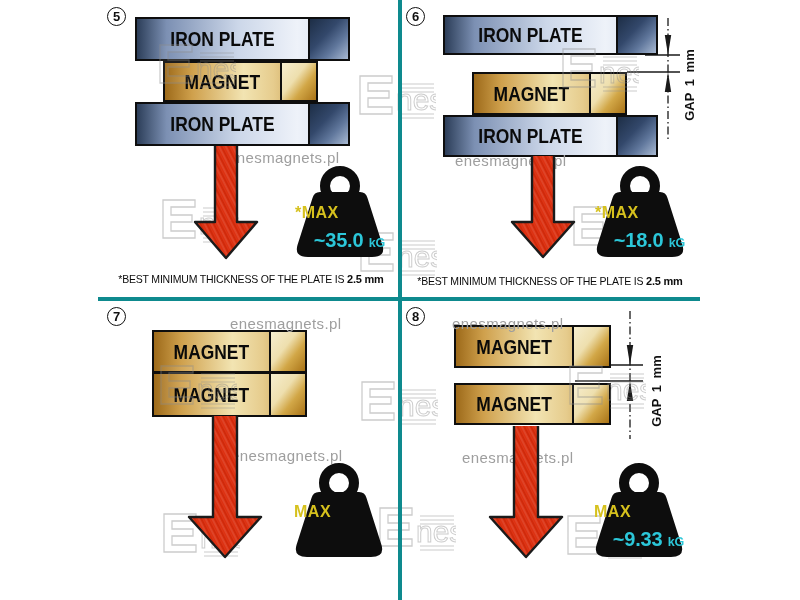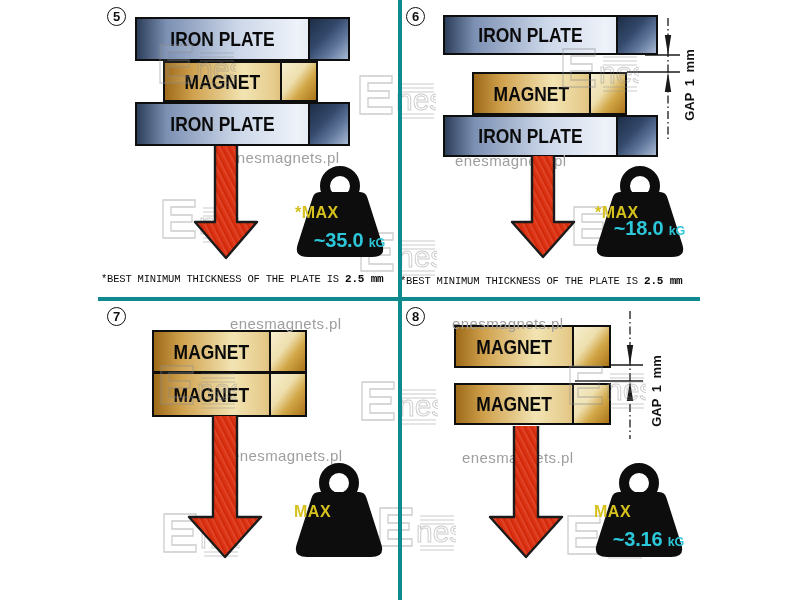--- a/index.html
+++ b/index.html
@@ -21,21 +21,21 @@
   .arrow{position:absolute;z-index:4;overflow:visible;}
   .arrow-fill{fill:url(#scr);}
   .arrow-outline{fill:none;stroke:#1b1b1b;stroke-width:2.4;stroke-linejoin:round;}
   .weight{position:absolute;z-index:4;}
   .kb{position:absolute;left:0;top:0;}
   .kb-ring{fill:none;stroke:var(--weight-black);stroke-width:10;}
   .kb-body{fill:var(--weight-black);}
   .wmax{position:absolute;width:100%;text-align:left;font-weight:bold;font-size:16px;color:var(--max-yellow);letter-spacing:.5px;}
   .wval{position:absolute;width:100%;text-align:right;font-weight:bold;font-size:20px;color:var(--value-cyan);letter-spacing:-0.2px;}
   .wval .unit{font-size:12.5px;}
-  .footnote{position:absolute;width:300px;text-align:left;font-size:10.5px;color:#0c0c0c;letter-spacing:-0.2px;z-index:2;font-family:Liberation Mono, monospace;}
+  .footnote{position:absolute;width:300px;text-align:center;font-size:10.5px;color:#0c0c0c;letter-spacing:-0.2px;z-index:2;}
   .footnote b{font-size:11px;}
   .dim{position:absolute;z-index:2;overflow:visible;}
   .dimline{stroke:#1a1a1a;stroke-width:1.3;}
   .gaplabel{position:absolute;width:120px;height:16px;text-align:center;font-size:13px;font-weight:bold;color:#111;transform:rotate(-90deg);word-spacing:3px;z-index:2;}
   .wm-text{position:absolute;font-size:15px;color:#9e9e9e;letter-spacing:.4px;z-index:3;}
   .wm-logo{position:absolute;z-index:3;opacity:.45;}
   .wm-logo path,.wm-logo line{stroke:#8f8f8f;stroke-width:1.3;fill:rgba(255,255,255,.15);}
   .wm-logo text{fill:none;stroke:#8f8f8f;stroke-width:1;font-family:"Liberation Sans",sans-serif;font-size:30px;}
   .wm-logo line{fill:none;stroke-width:1.1;}
 </style>
@@ -225,21 +225,21 @@
   <div class="bar iron" style="left:443px;top:115px;width:215px;height:42px">
       <span class="lbl">IRON PLATE</span>
       <span class="side"></span>
     </div>
   <div class="weight" style="left:595px;top:161px;width:90px;height:98px">
     <svg class="kb" width="90" height="98" viewBox="0 0 90 98">
         <circle class="kb-ring" cx="45" cy="25" r="15"></circle>
         <path class="kb-body" d="M25,31 L65,31 Q71,31 72.5,37 L87.5,84 Q91,96 77,96 L13,96 Q-1,96 2.5,84 L17.5,37 Q19,31 25,31 Z"></path>
       </svg>
     <div class="wmax" style="top:43px">*MAX</div>
-    <div class="wval" style="top:56px"><span>~18.0</span> <span class="unit">kG</span></div>
+    <div class="wval" style="top:68px"><span>~18.0</span> <span class="unit">kG</span></div>
   </div>
   <div class="footnote" style="left:400px;top:275px"><span>*BEST MINIMUM THICKNESS OF THE PLATE IS</span> <b>2.5 mm</b></div>
 
   <div class="badge" style="left:107px;top:307px">7</div>
   <svg class="arrow" style="left:188px;top:416px" width="74" height="143">
     <polygon class="arrow-fill" points="25,0 25,101 1,101 37,141 73,101 49,101 49,0"></polygon>
     <path class="arrow-outline" d="M25,0 L25,101 L1,101 L37,141 L73,101 L49,101 L49,0"></path>
   </svg>
   <div class="bar magnet" style="left:152px;top:330px;width:155px;height:43px">
       <span class="lbl">MAGNET</span>
@@ -277,16 +277,16 @@
   <div class="bar magnet" style="left:454px;top:383px;width:157px;height:42px">
       <span class="lbl">MAGNET</span>
       <span class="side"></span>
     </div>
   <div class="weight" style="left:594px;top:459px;width:90px;height:100px">
     <svg class="kb" width="90" height="100" viewBox="0 0 90 100">
         <circle class="kb-ring" cx="45" cy="24" r="15"></circle>
         <path class="kb-body" d="M25,33 L65,33 Q71,33 72.5,39 L87.5,86 Q91,98 77,98 L13,98 Q-1,98 2.5,86 L17.5,39 Q19,33 25,33 Z"></path>
       </svg>
     <div class="wmax" style="top:44px">MAX</div>
-    <div class="wval" style="top:69px"><span>~3.16</span> <span class="unit">kG</span></div>
+    <div class="wval" style="top:69px"><span>~9.33</span> <span class="unit">kG</span></div>
   </div>
 
 </div>
 
 </body></html>

